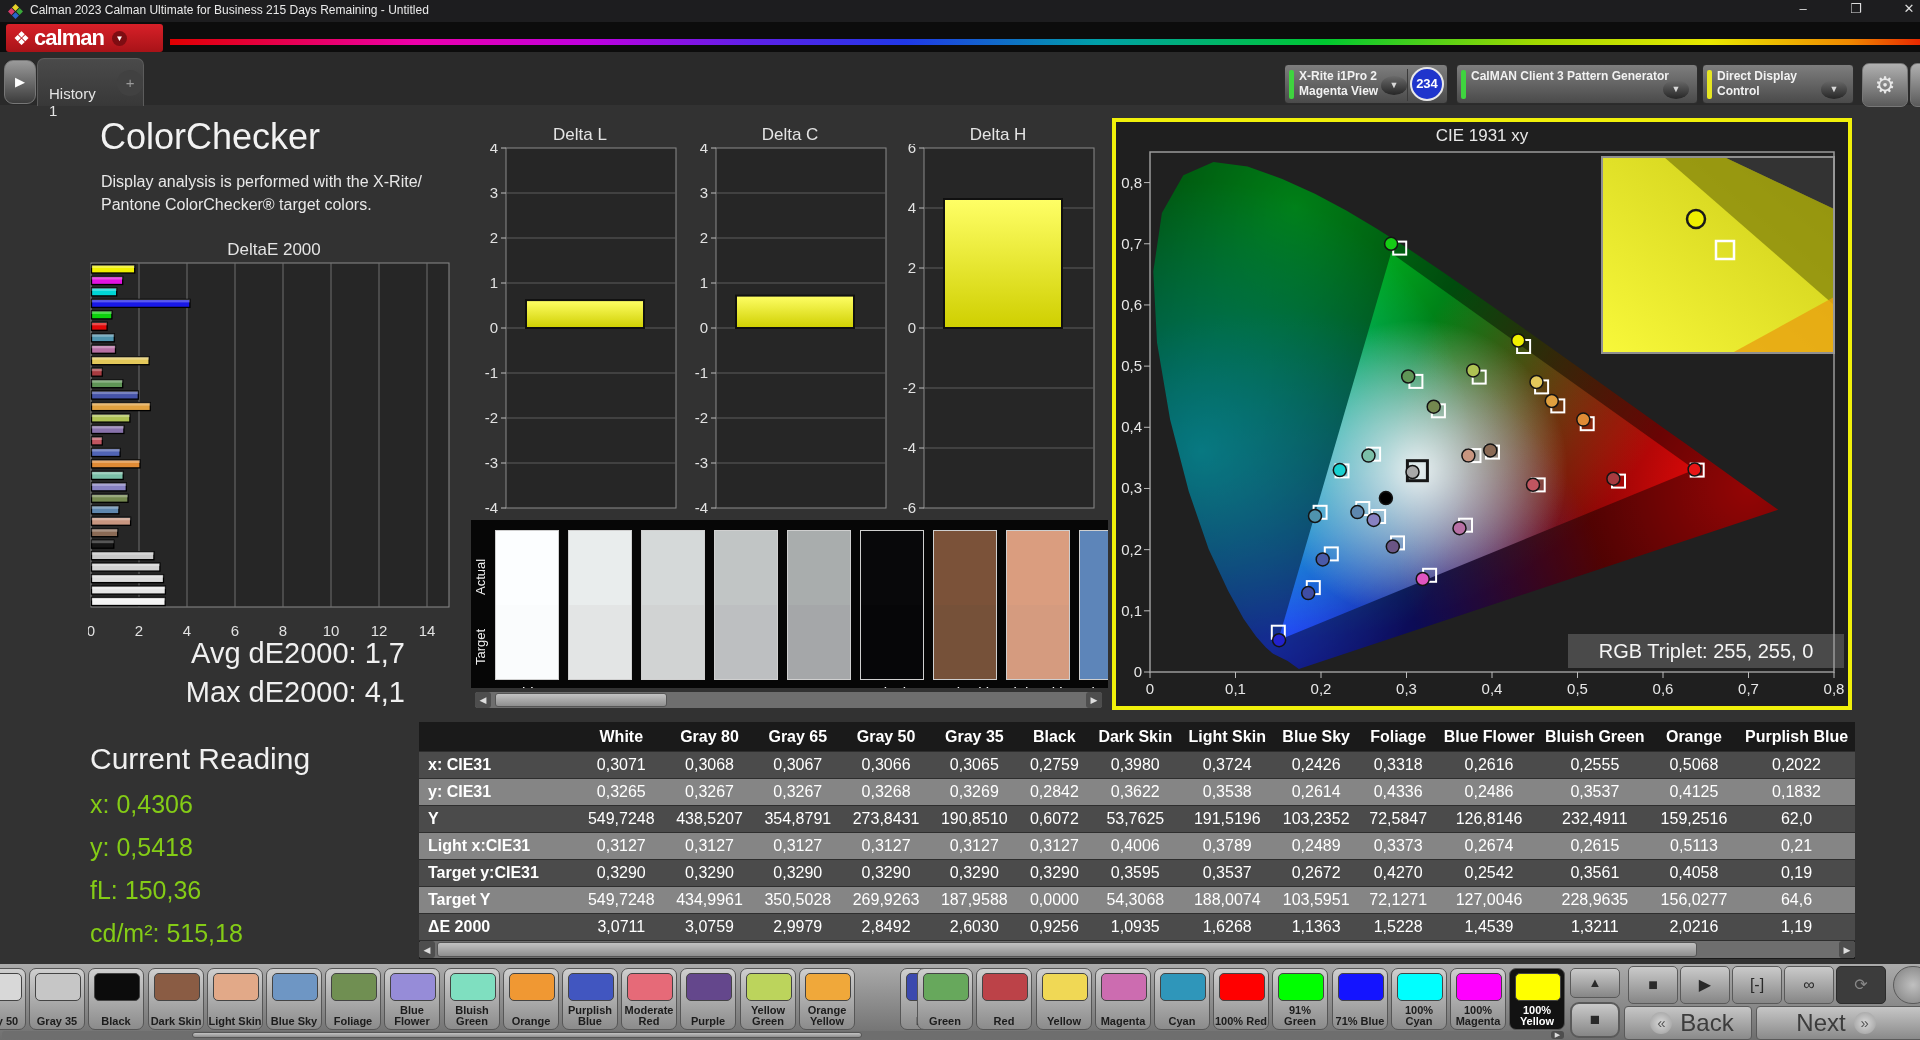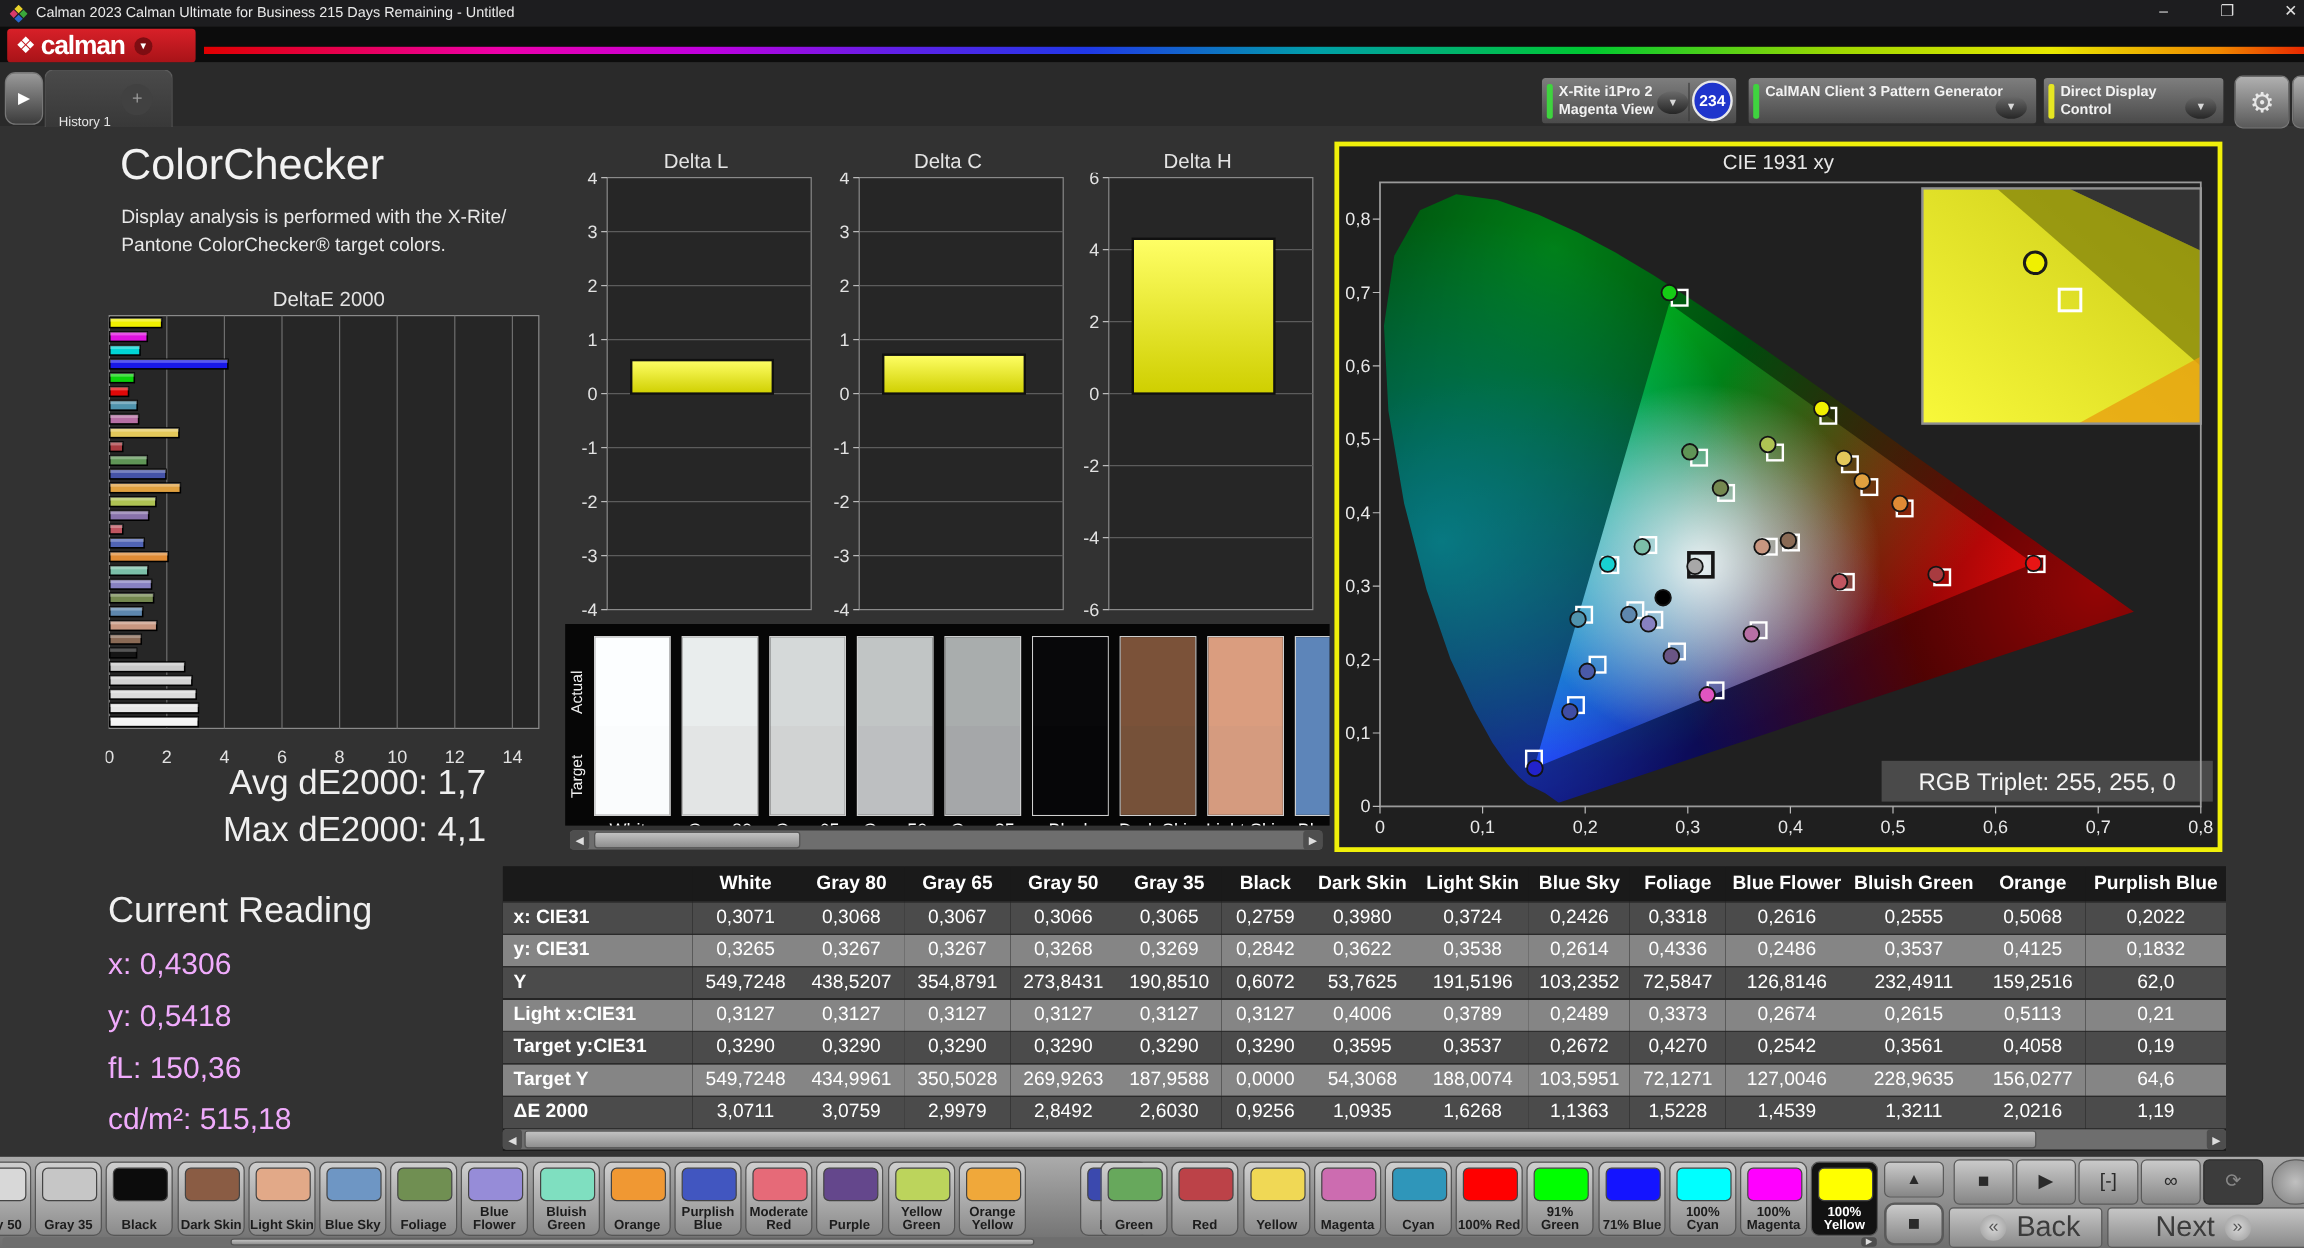--- a/index.html
+++ b/index.html
@@ -20,21 +20,21 @@
             font-size:8px;text-align:center;line-height:15px;}
   .rainbow{left:170px;top:17px;width:1750px;height:6px;
     background:linear-gradient(90deg,#e00000 0%,#ee00aa 14%,#c000e0 24%,#6020e8 33%,#2038e8 42%,
       #00a0a8 53%,#00c830 66%,#a0d800 78%,#e8e800 88%,#f08800 96%,#e82800 100%);}
   
   .tabstrip{left:0;top:52px;width:1920px;height:53px;background:#2a2a2a;}
   .tabnavbtn{left:4px;top:8px;width:30px;height:42px;border-radius:9px;border:1px solid #777;
      background:linear-gradient(#9a9a9a,#3c3c3c);color:#fff;font-size:13px;text-align:center;line-height:42px;}
   .tab{left:37px;top:6px;width:105px;height:47px;background:linear-gradient(#4a4a4a,#383838);
      border:1px solid #5c5c5c;border-bottom:none;border-radius:7px 7px 0 0;display:flex;align-items:center;}
-  .tablabel{font-size:11px;color:#e4e4e4;padding-left:11px;margin-top:39px;}
+  .tablabel{font-size:15px;color:#e4e4e4;padding-left:11px;margin-top:39px;}
   .tabplus{margin-left:9px;width:26px;height:26px;border-radius:50%;background:#414141;color:#9a9a9a;
      font-size:15px;text-align:center;line-height:25px;}
   
   .devbox{top:64px;height:40px;border-radius:4px;border:1px solid #2c2c2c;
      background:linear-gradient(#7e7e7e,#4a4a4a);box-sizing:border-box;}
   .devbar{position:absolute;left:4px;top:5px;width:5px;height:29px;border-radius:2px;}
   .devtext{position:absolute;left:14px;top:4px;font-size:12px;font-weight:bold;color:#f2f2f2;line-height:15px;}
   .devarrow{position:absolute;width:26px;height:19px;border-radius:50%;
      background:linear-gradient(#6a6a6a,#262626);color:#d8d8d8;font-size:9px;text-align:center;line-height:19px;}
   .devdivider{position:absolute;top:4px;width:1px;height:32px;background:#3a3a3a;}
@@ -44,21 +44,21 @@
   .gearbtn{left:1862px;top:63px;width:44px;height:42px;border-radius:7px;border:1px solid #777;
      background:linear-gradient(#b0b0b0,#5a5a5a);color:#e8e8e8;font-size:23px;text-align:center;line-height:42px;}
   .edgebtn{left:1910px;top:63px;width:30px;height:42px;border-radius:7px;border:1px solid #777;
      background:linear-gradient(#b0b0b0,#5a5a5a);color:#222;font-size:13px;text-align:center;line-height:42px;}
   
   .pagetitle{left:100px;top:116px;font-size:36px;color:#f2f2f2;}
   .pagedesc{left:101px;top:170px;font-size:16px;color:#e8e8e8;line-height:23px;}
   .charttitle{font-size:17px;color:#e4e4e4;text-align:center;}
   .bigstat{left:70px;width:335px;font-size:29px;color:#f0f0f0;text-align:right;}
   .curhead{left:90px;top:742px;font-size:30px;color:#f0f0f0;}
-  .curline{left:90px;font-size:25px;color:#f0abfc;}
+  .curline{left:90px;font-size:25px;color:#84cc16;}
   
   .swatchstrip{left:471px;top:520px;width:637px;height:168px;background:#060606;overflow:hidden;}
   .vlabel{position:absolute;left:2px;width:14px;color:#f0f0f0;font-size:13px;
      writing-mode:vertical-rl;transform:rotate(180deg);text-align:center;}
   
   .sbar{background:#6e6e6e;border-radius:3px;}
   .sthumb{position:absolute;top:1px;height:calc(100% - 2px);background:linear-gradient(#c2c2c2,#8e8e8e);
      border:1px solid #555;border-radius:3px;box-sizing:border-box;}
   .sarrow{position:absolute;top:0;width:16px;height:100%;background:#4e4e4e;border-radius:3px;color:#ddd;
      text-align:center;font-size:9px;display:flex;align-items:center;justify-content:center;}

